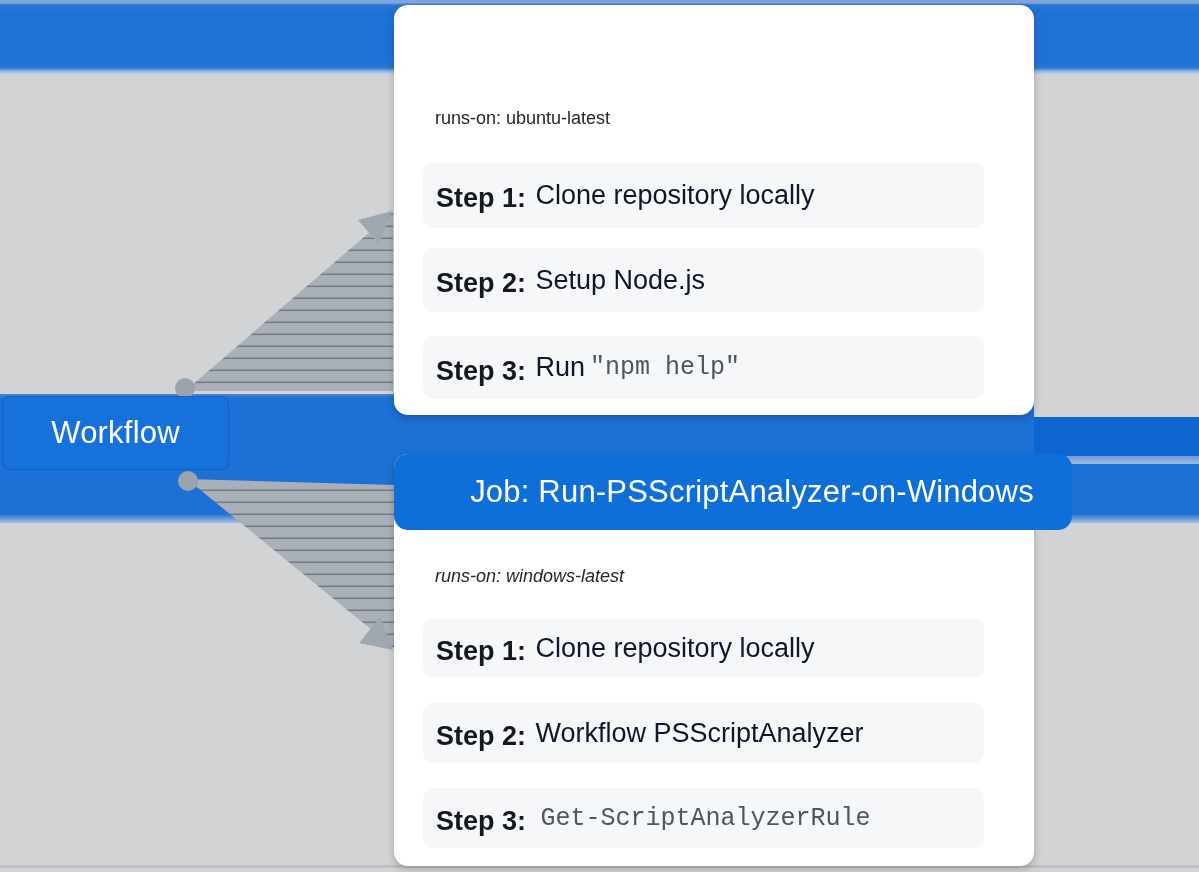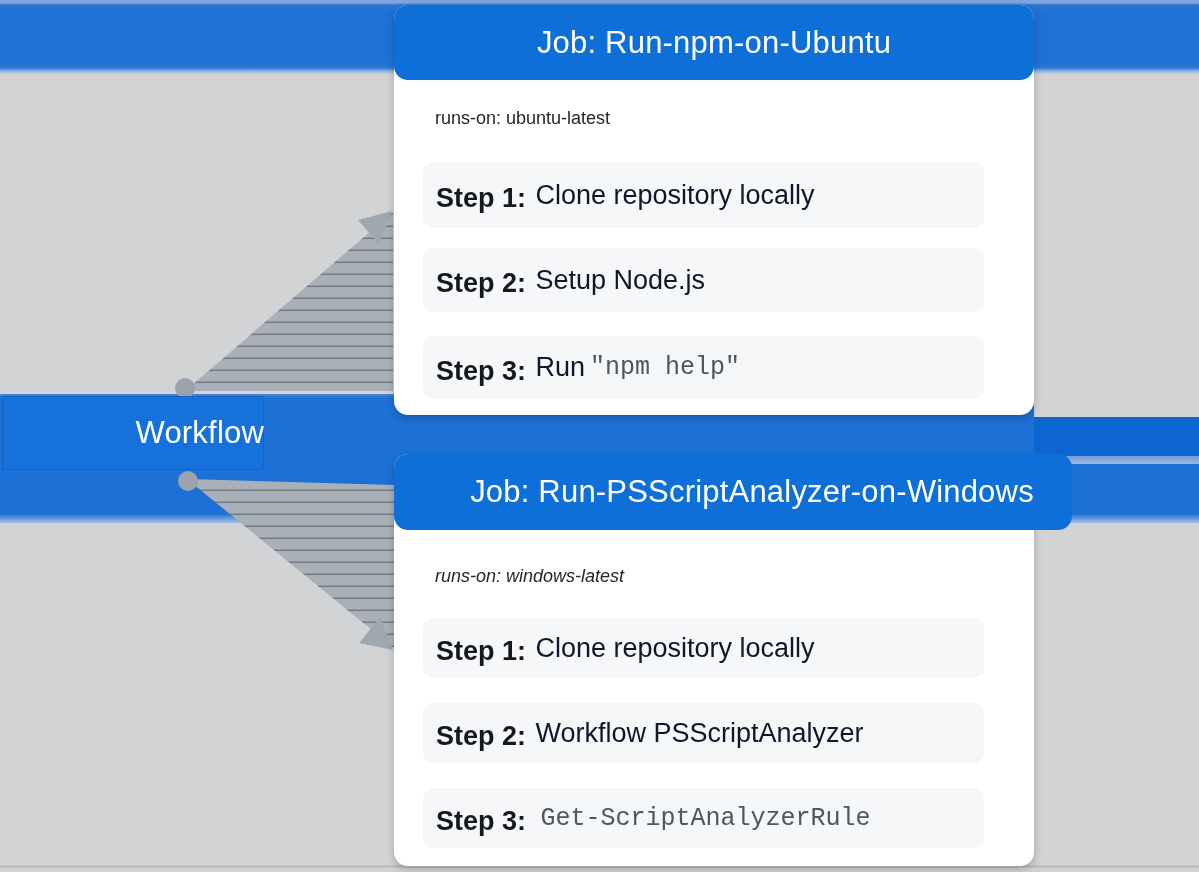--- a/index.html
+++ b/index.html
@@ -17,22 +17,22 @@
     background:linear-gradient(180deg,#6d9dd9 0,#9db9de 100%);}
   .bottom-line{position:absolute; left:0; top:865px; width:1199px; height:3px; background:#bec0c3;}
 
   
   svg.connectors{position:absolute; left:0; top:0; width:1199px; height:872px; pointer-events:none;}
 
   .dot{position:absolute; width:20px; height:20px; border-radius:50%; background:#9aa2ab;}
   .dot-top{left:175px; top:378px;}
   .dot-bottom{left:178px; top:471px;}
 
-  .workflow-box{position:absolute; left:2px; top:396px; width:262px; height:74px;
-    background:#1671da; border-radius:2px; display:flex; align-items:center; justify-content:flex-end;
+  .workflow-box{position:absolute; left:2px; top:396px; width:227px; height:74px;
+    background:#1671da; border-radius:7px; display:flex; align-items:center; justify-content:center;
     box-shadow:inset 0 0 0 1px rgba(10,60,130,.25);}
   .workflow-box .lbl{color:#ffffff; font-size:31px; font-weight:500; letter-spacing:.2px;}
 
   .card{position:absolute; left:394px; width:640px; background:#ffffff; border-radius:14px;
     box-shadow:0 3px 9px rgba(0,0,0,.22);}
   .card-1{top:5px; height:410px;}
   .card-2{top:454px; height:412px;}
 
   .job-header{position:absolute; left:0; top:0; width:640px; background:#0f6fd9; border-radius:14px;
     display:flex; align-items:center; justify-content:center;}
@@ -83,23 +83,20 @@
   </svg>
 
   <div class="dot dot-top"></div>
   <div class="dot dot-bottom"></div>
 
   <div class="workflow-box">
     <span class="lbl">Workflow</span>
   </div>
 
   <div class="card card-1">
-    <div class="job-header">
-      <span class="job-title">Job: Run-npm-on-Ubuntu</span>
-    </div>
     <div class="runs-on">runs-on: ubuntu-latest</div>
 
     <div class="step s1">
       <span class="step-label">Step 1:</span>
       <span class="step-desc">Clone repository locally</span>
       <span class="step-code"></span>
     </div>
     <div class="step s2">
       <span class="step-label">Step 2:</span>
       <span class="step-desc">Setup Node.js</span>

